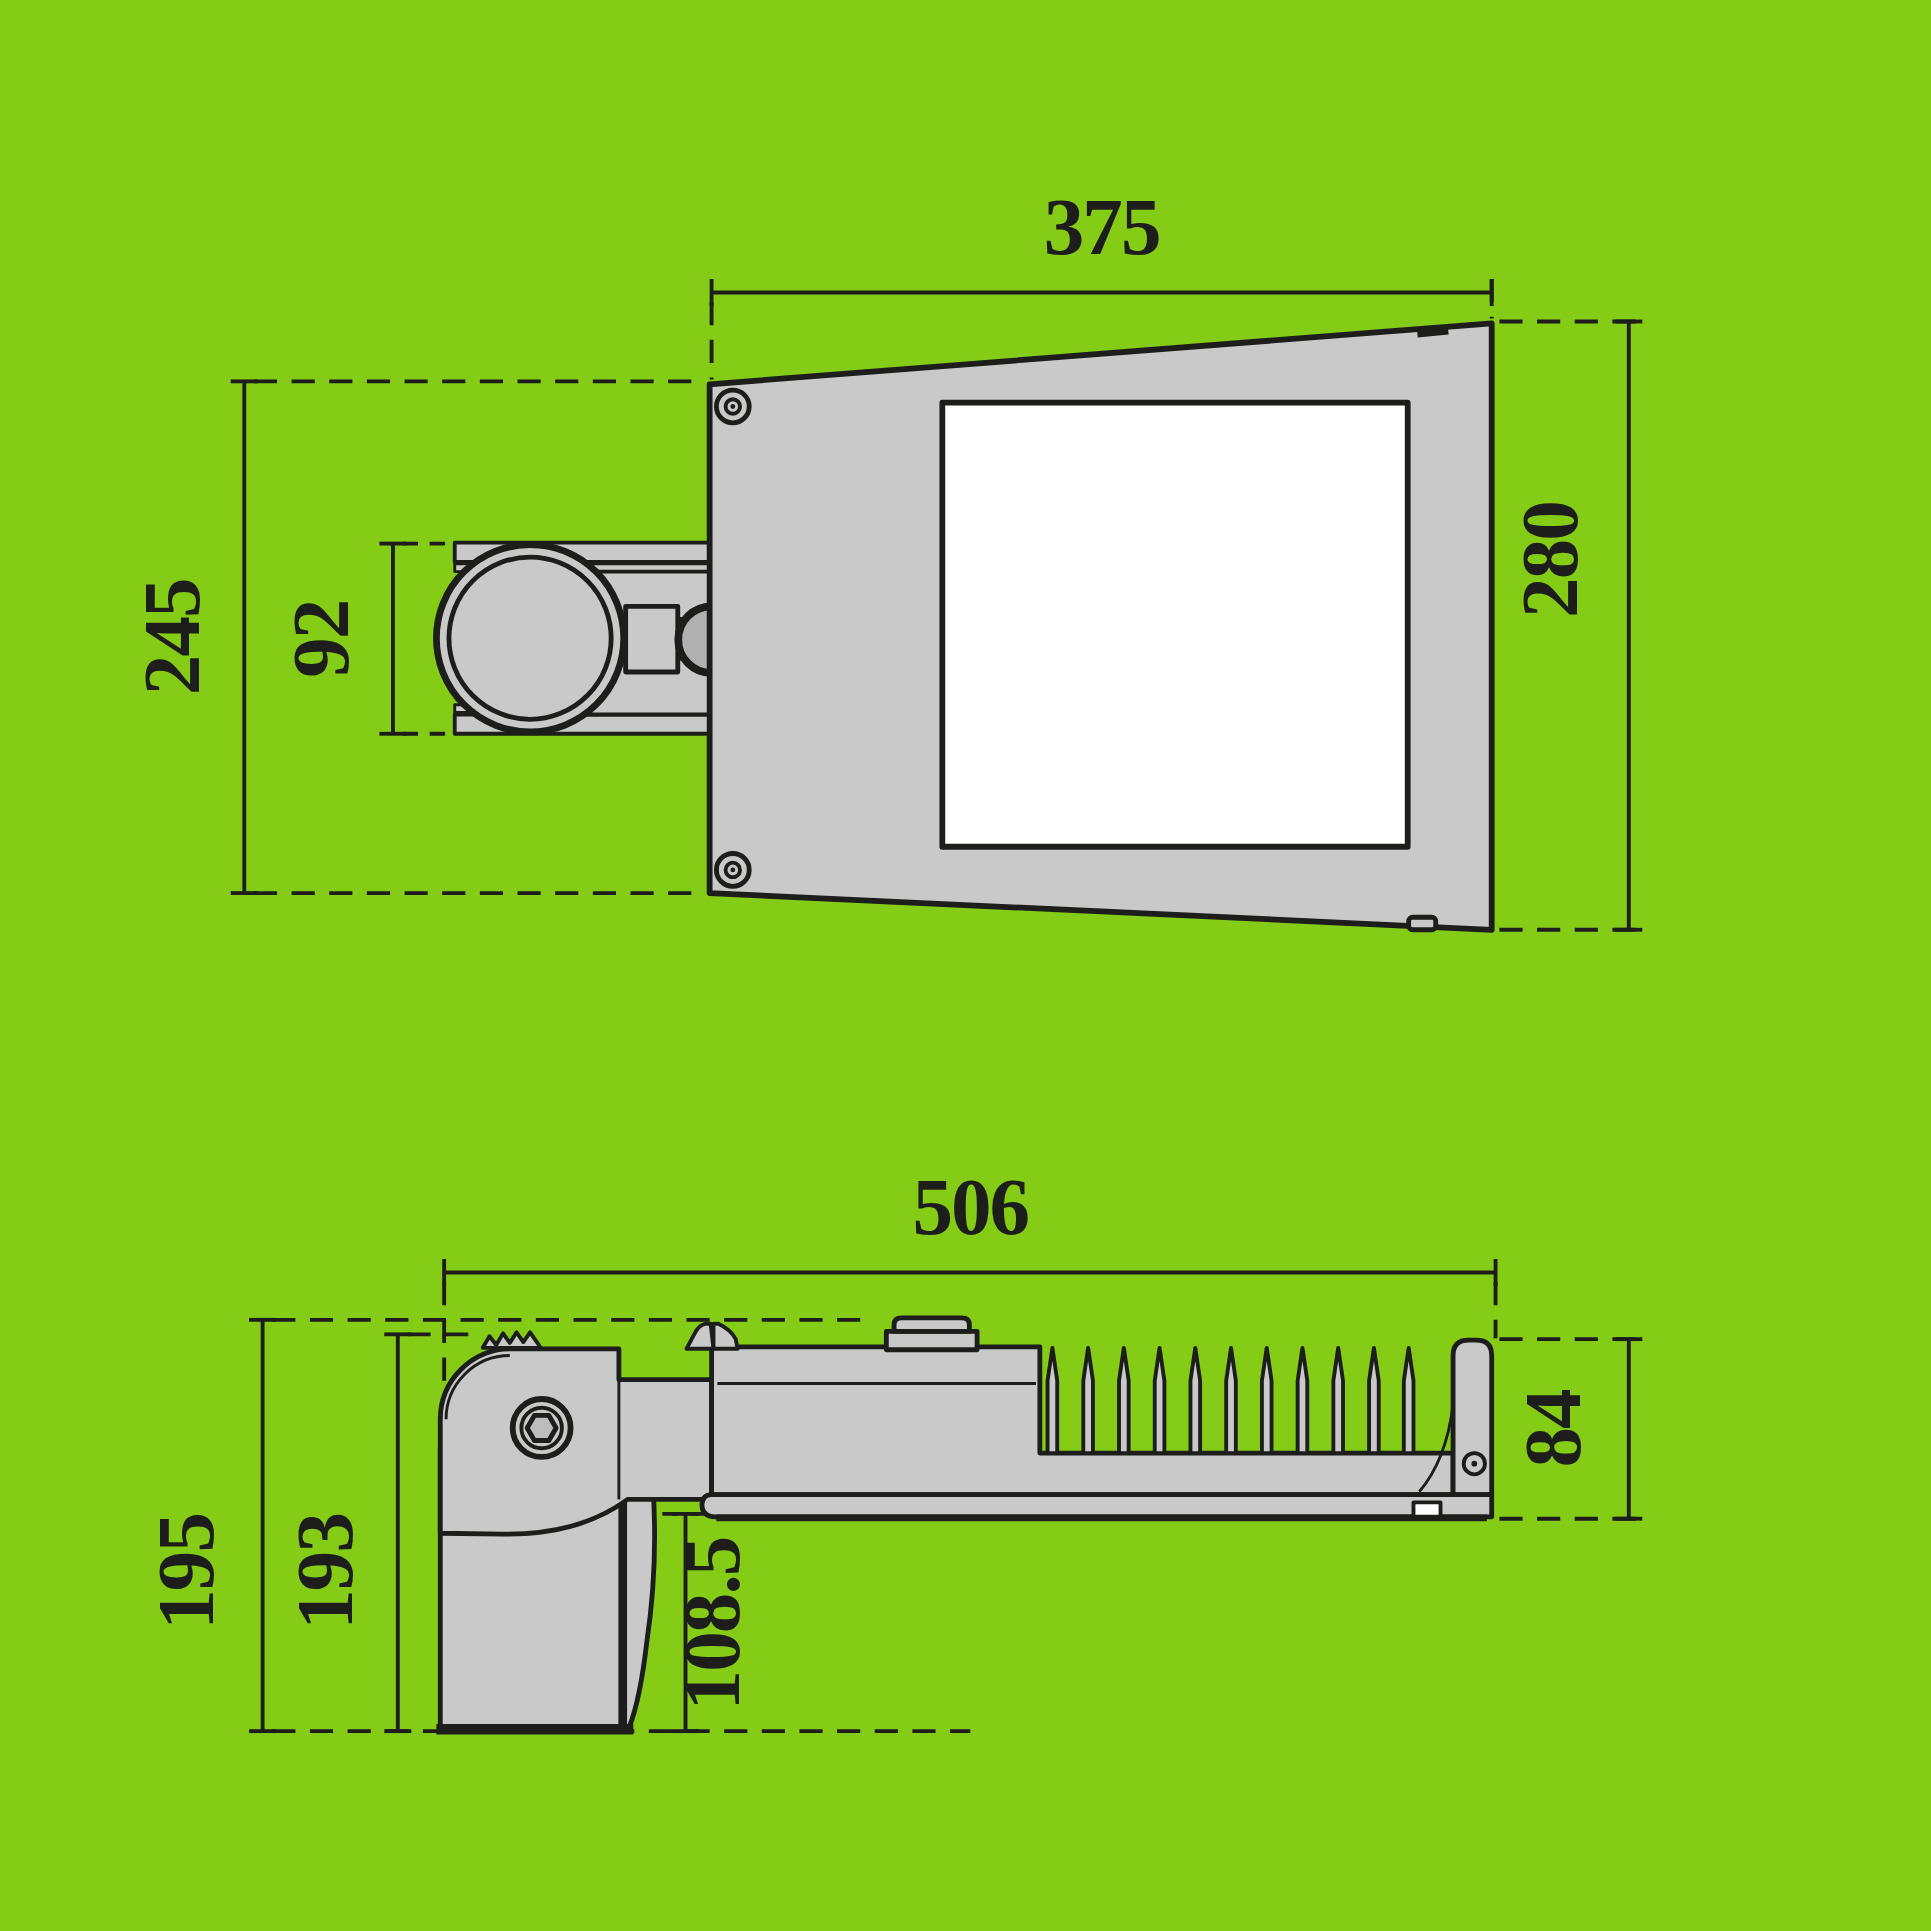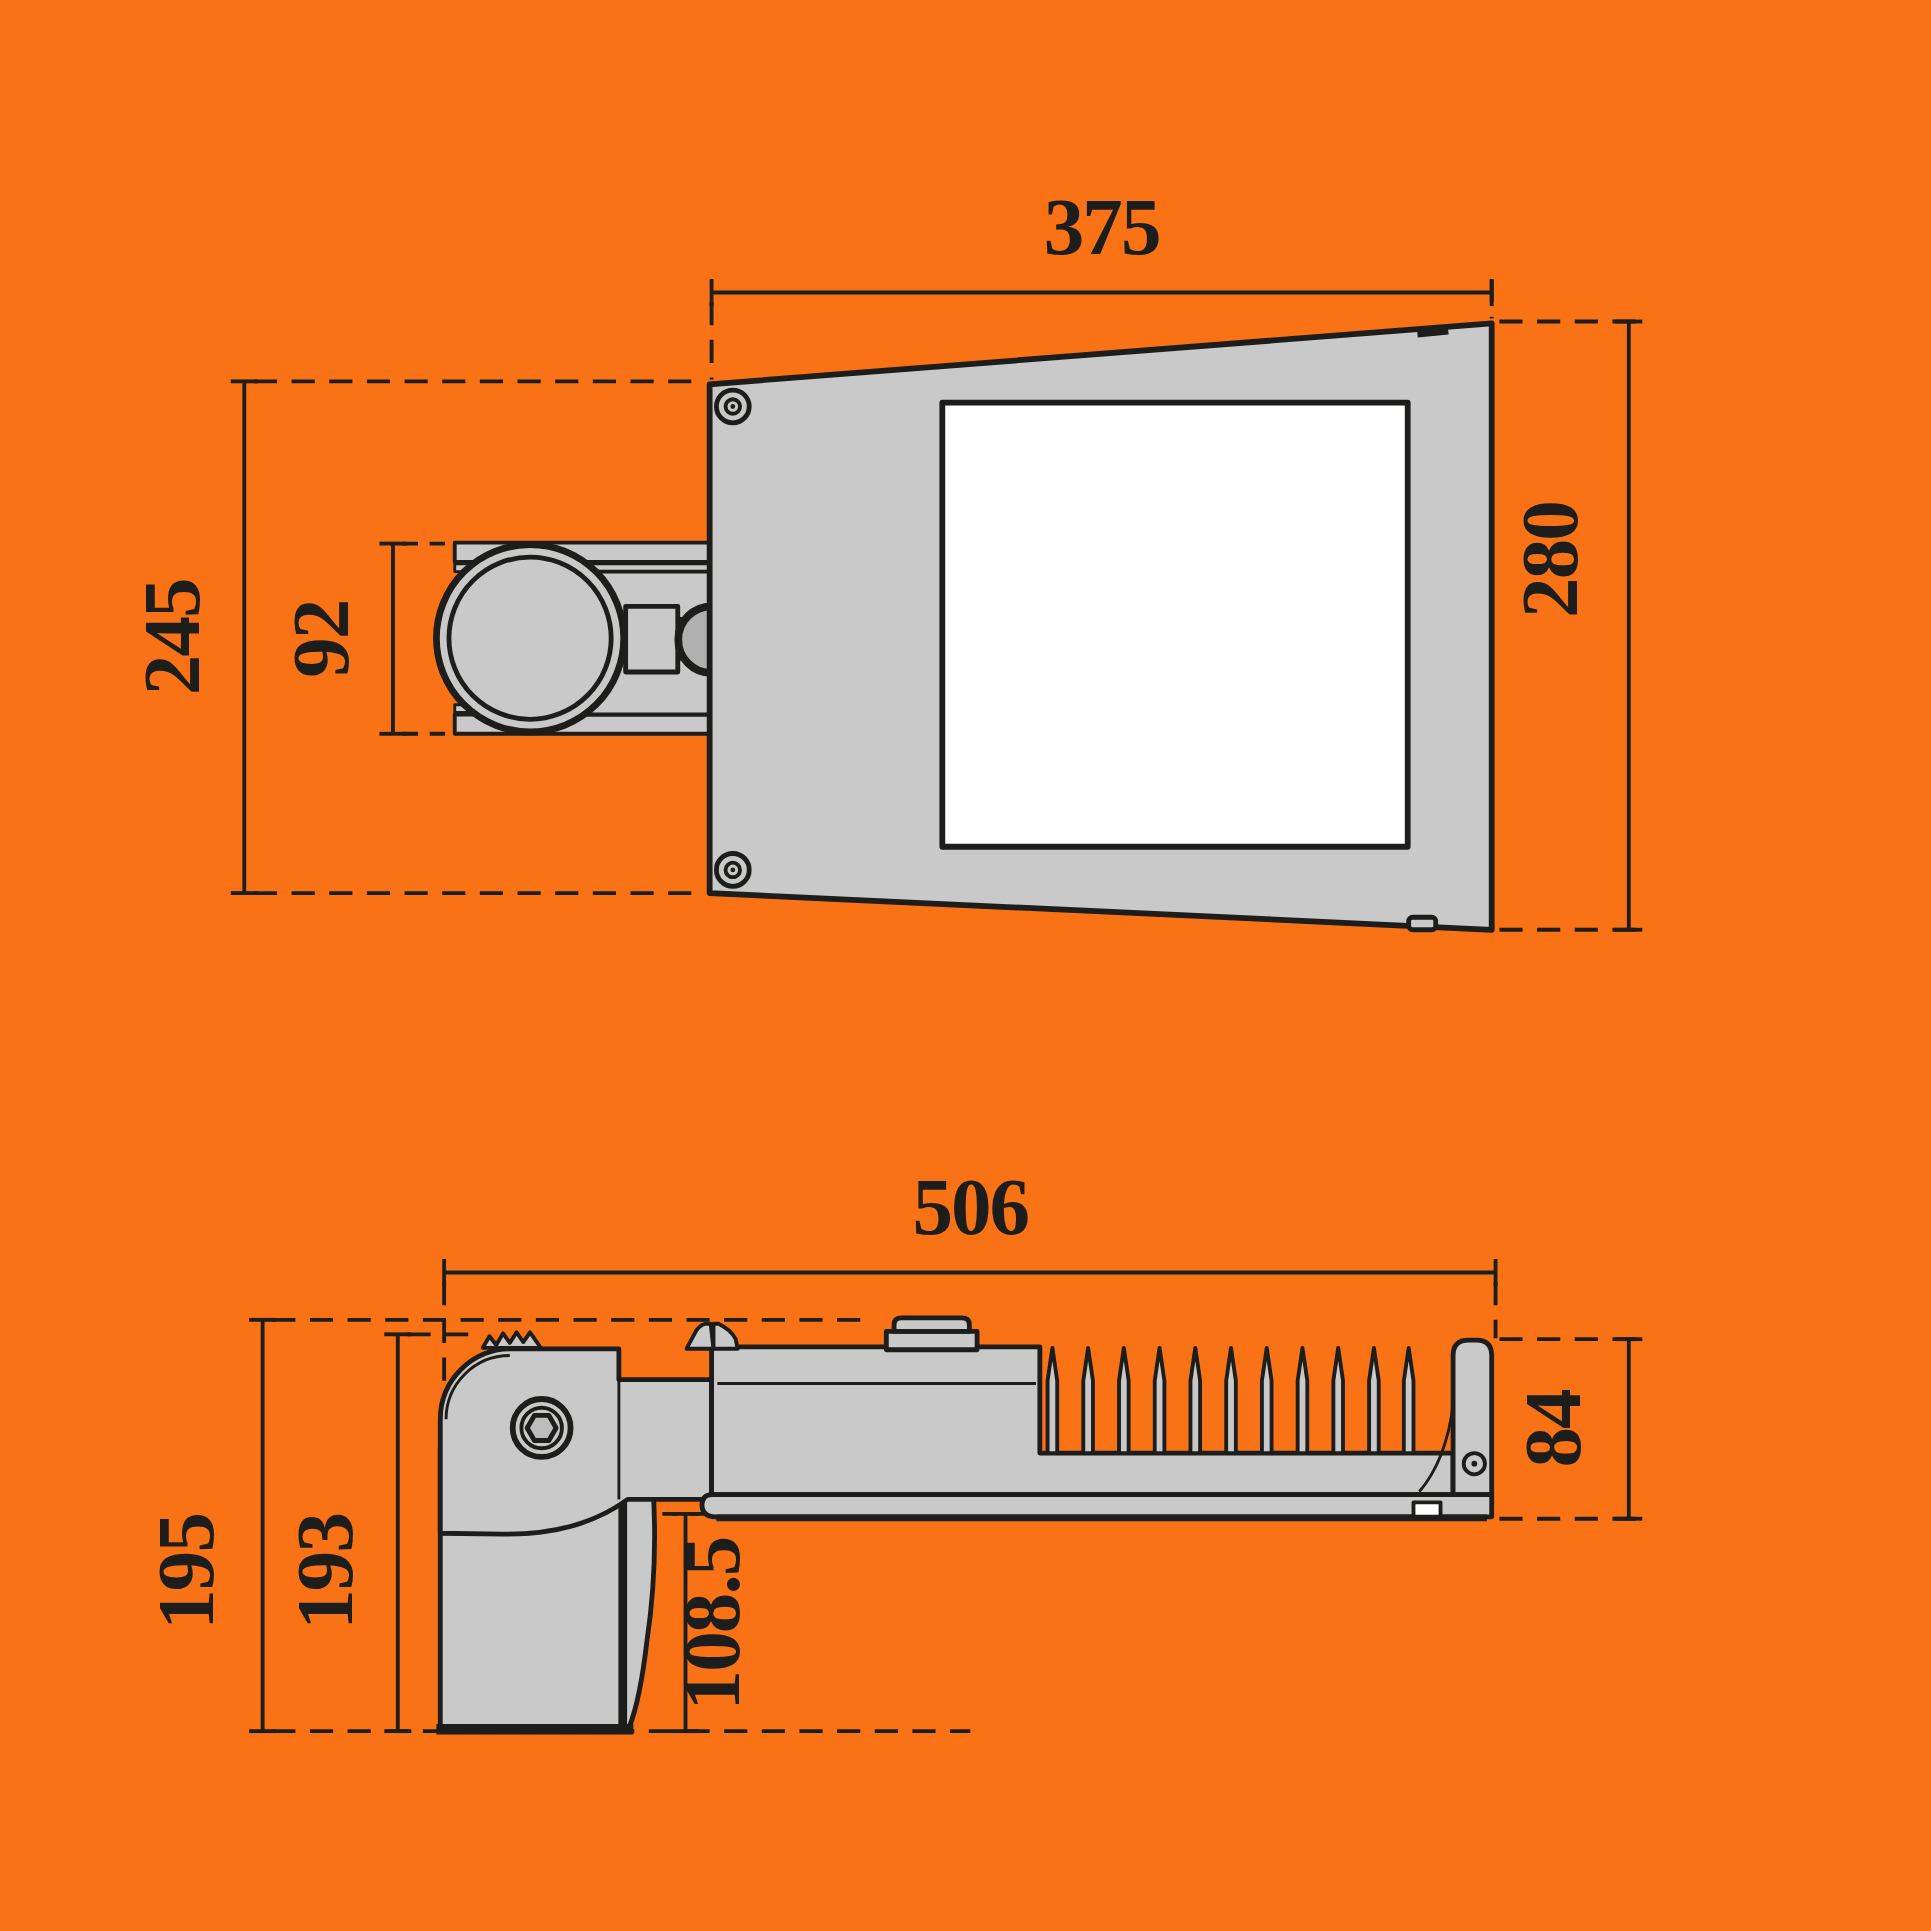--- a/index.html
+++ b/index.html
@@ -1,16 +1,16 @@
 <!DOCTYPE html>
 <html><head>
 <meta charset="utf-8">
 <style>
   html,body{margin:0;padding:0;background:#ffffff;}
-  .stage{width:1931px;height:1931px;position:relative;background:#f97316;}
+  .stage{width:1931px;height:1931px;position:relative;background:#84cc16;}
   svg{display:block;}
   text{
     font-family:"Liberation Serif", serif;
     font-weight:bold;
     fill:#1d1d1b;
     letter-spacing:-2px;
   }
   .dimtext{font-size:84px;}
 </style>
 </head>

